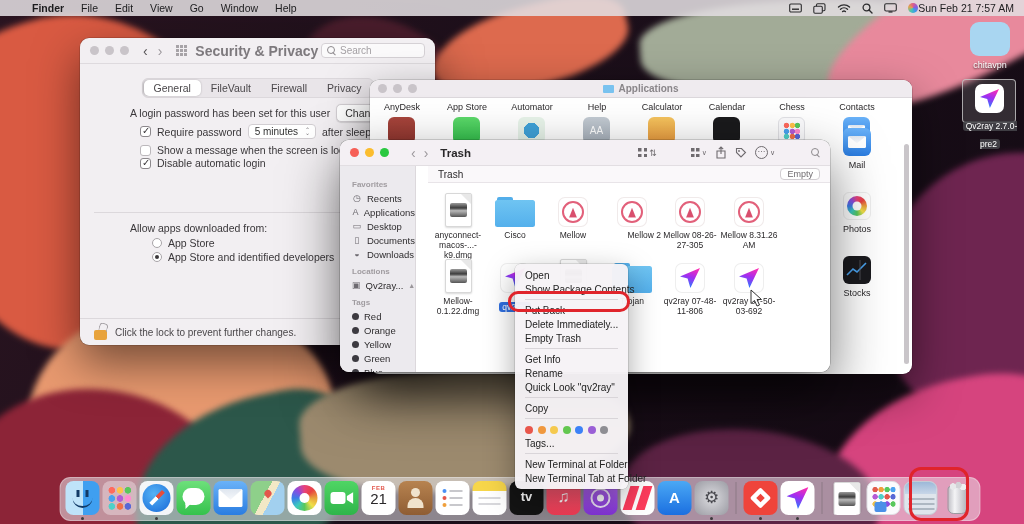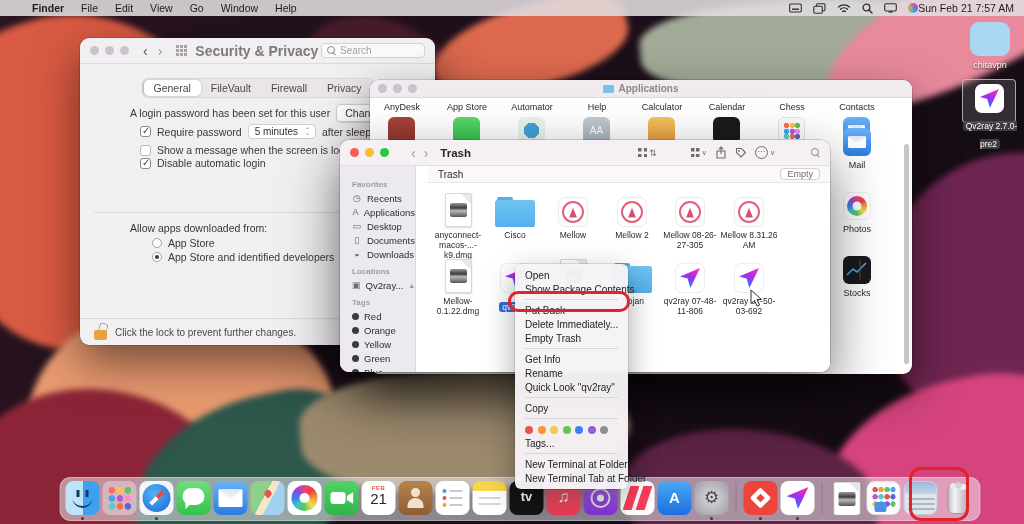--- a/index.html
+++ b/index.html
@@ -612,21 +612,21 @@
             <span class="icon-folder"></span>
           </div>
         <div class="flabel">Cisco</div>
       </div>
       <div class="fitem" style="left:116px; top:6px;">
         <div class="fic">
             <span class="icon-mellow"></span>
           </div>
         <div class="flabel">Mellow</div>
       </div>
-      <div class="fitem" style="left:175px; top:6px;">
+      <div class="fitem" style="left:175px; top:6px;text-align:right;">
         <div class="fic">
             <span class="icon-mellow"></span>
           </div>
         <div class="flabel">Mellow 2</div>
       </div>
       <div class="fitem" style="left:233px; top:6px;">
         <div class="fic">
             <span class="icon-mellow"></span>
           </div>
         <div class="flabel">Mellow 08-26-27-305</div>

